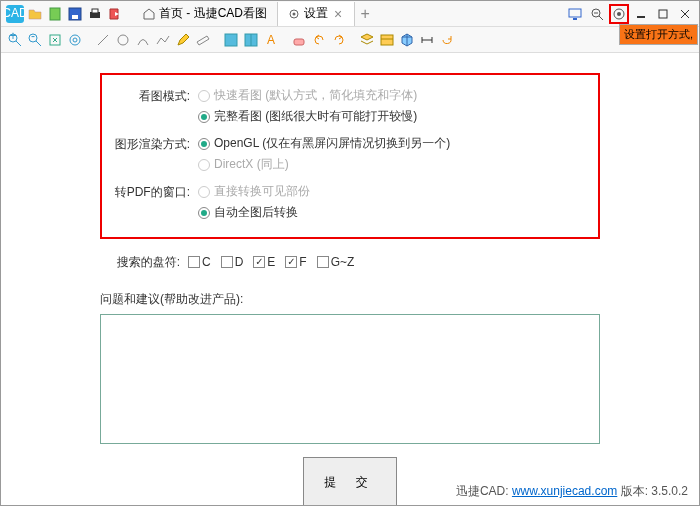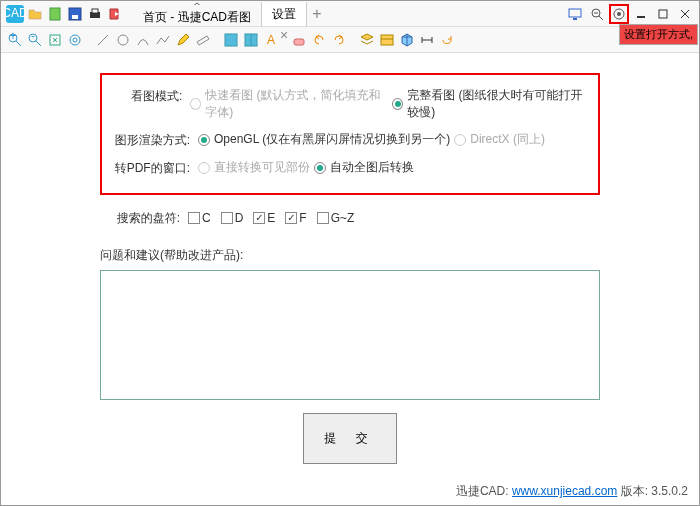--- a/index.html
+++ b/index.html
@@ -3,30 +3,30 @@
 <meta charset="utf-8">
 <style>
 * { box-sizing: border-box; margin: 0; padding: 0; font-family: "Microsoft YaHei", sans-serif; font-size: 12px; }
 body { width: 700px; height: 506px; background: #fff; border: 1px solid #999; overflow: hidden; }
 .toolbar-row { display: flex; align-items: center; height: 26px; border-bottom: 1px solid #ddd; padding: 0 4px; gap: 0; }
 .toolbar-row.row1 { background: #f8f8f8; }
 .toolbar-row.row2 { background: #f8f8f8; }
 .icon-btn { width: 20px; height: 20px; display: flex; align-items: center; justify-content: center; cursor: pointer; }
 .icon-btn.highlight { border: 2px solid #e00; }
 .tab-area { display: flex; align-items: center; flex: 1; height: 100%; margin-left: 8px; }
-.tab { display: flex; align-items: center; height: 24px; padding: 0 10px; border-right: 1px solid #ccc; gap: 4px; cursor: pointer; flex-direction: column; }
+.tab { display: flex; align-items: center; height: 24px; padding: 0 10px; border-right: 1px solid #ccc; gap: 4px; cursor: pointer; }
 .tab.active { background: #fff; }
 .tab-close { color: #888; font-size: 14px; cursor: pointer; padding: 0 2px; }
 .win-controls { display: flex; gap: 2px; margin-left: auto; align-items: center; }
-.tooltip-box { position: absolute; top: 24px; right: 2px; background: #ef4444; border: 1px solid #aaa; padding: 2px 4px; font-size: 11px; z-index: 10; }
+.tooltip-box { position: absolute; top: 24px; right: 2px; background: #f97316; border: 1px solid #aaa; padding: 2px 4px; font-size: 11px; z-index: 10; }
 .content { padding: 20px 40px 10px 40px; color: #333; }
 .red-box { border: 2px solid #e00; padding: 12px 8px 10px 8px; margin: 0 auto 14px auto; width: 500px; }
 .opt-row { display: flex; align-items: flex-start; margin-bottom: 6px; }
 .opt-label { width: 88px; text-align: right; padding-right: 8px; padding-top: 1px; }
-.opt-choices { display: flex; flex-direction: row; gap: 4px; }
+.opt-choices { display: flex; flex-direction: column; gap: 4px; }
 .radio-line { display: flex; align-items: center; gap: 4px; }
 .radio-line.disabled { color: #aaa; }
 .radio-circle { width: 12px; height: 12px; border: 1px solid #888; border-radius: 50%; display: inline-flex; align-items: center; justify-content: center; }
 .radio-circle.disabled { border-color: #ccc; }
 .radio-circle.selected::after { content: ""; width: 6px; height: 6px; background: #2a8; border-radius: 50%; }
 .search-row { display: flex; align-items: center; margin: 0 auto 20px auto; width: 500px; }
 .checkbox { width: 12px; height: 12px; border: 1px solid #888; display: inline-flex; align-items: center; justify-content: center; margin-right: 2px; }
 .checkbox.checked::after { content: "✓"; font-size: 10px; line-height: 1; }
 .chk-item { display: flex; align-items: center; margin-right: 10px; }
 .feedback-section { width: 500px; margin: 0 auto; }

